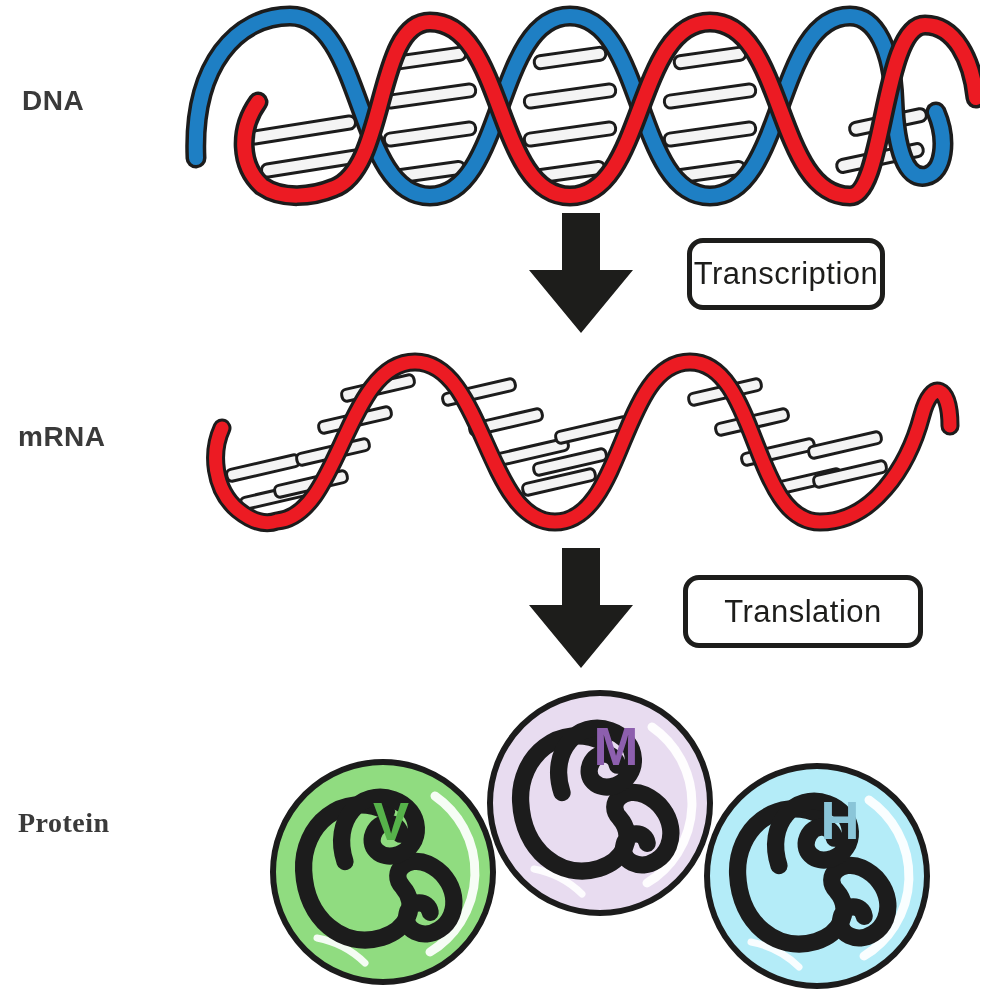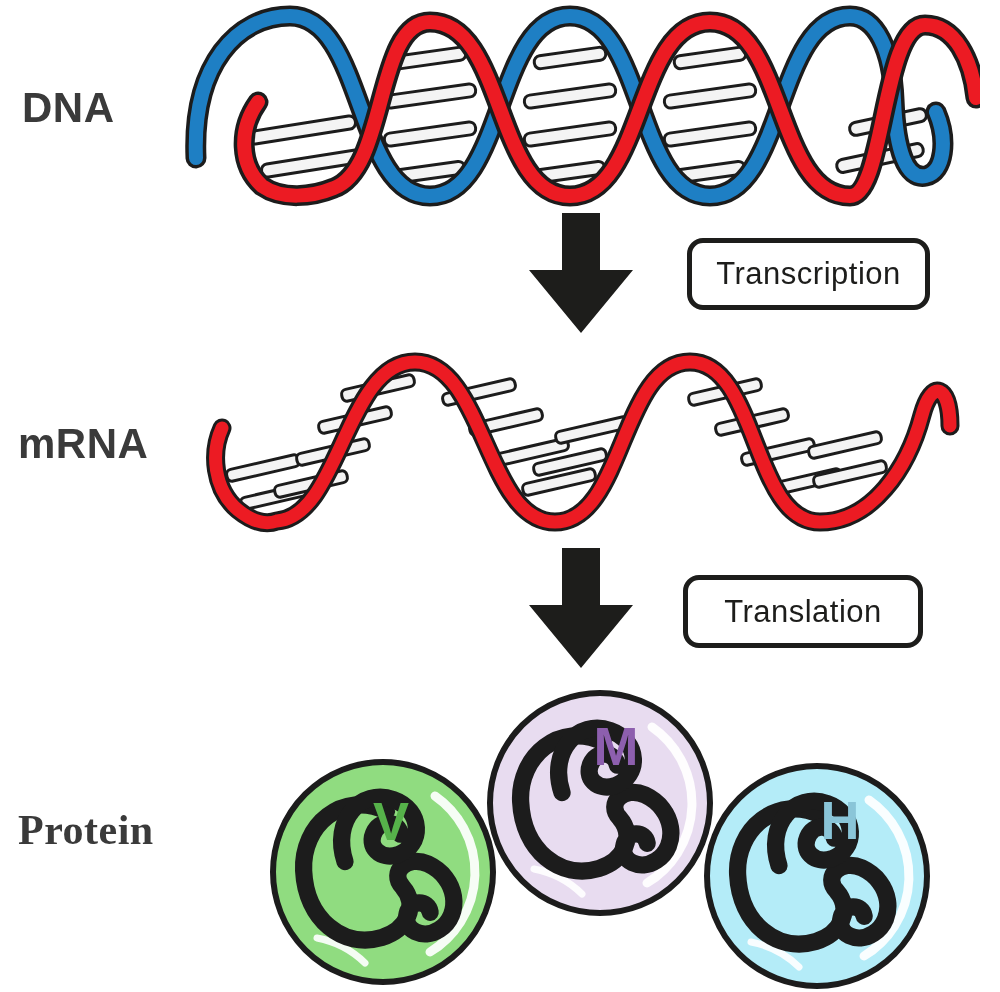--- a/index.html
+++ b/index.html
@@ -1,39 +1,39 @@
 <!DOCTYPE html>
 <html style="--label-text: #3a3a3a; --arrow-black: #1d1d1b; --outline-black: #1c1c1c; --dna-strand-blue: #1e7fc4; --dna-strand-red: #ec1b23; --mrna-strand-red: #ec1b23; --rung-fill: #f4f4f4; --protein-green-circle: #90dc80; --protein-green-knot: #6fc35e; --protein-green-knot-light: #c9eebc; --protein-green-letter: #56b24a; --protein-purple-circle: #e8dcf0; --protein-purple-knot: #a47fc2; --protein-purple-knot-light: #e2d2ee; --protein-purple-letter: #8d5fae; --protein-cyan-circle: #b4ecf8; --protein-cyan-knot: #96d2e4; --protein-cyan-knot-light: #e0f6fc; --protein-cyan-letter: #8ac5d8;"><head>
 <meta charset="utf-8">
 <style>
   html,body{margin:0;padding:0;background:#ffffff;}
   .stage{
     position:relative;width:1000px;height:992px;background:#fff;overflow:hidden;
     font-family:"Liberation Sans", sans-serif;
   }
   .row-label{
-    position:absolute;font-weight:bold;font-size:42px;line-height:1;
+    position:absolute;font-weight:bold;font-size:28px;line-height:1;
     color:var(--label-text,#3a3a3a);letter-spacing:0.5px;
   }
   .lbl-dna{left:22px;top:87px;}
   .lbl-mrna{left:18px;top:423px;}
   .lbl-protein{left:18px;top:809px;font-family:Liberation Serif, serif;}
   .art{position:absolute;}
   .dna-art{left:180px;top:0px;}
   .mrna-art{left:196px;top:340px;}
   .arrow{position:absolute;width:110px;height:122px;}
   .arrow-1{left:526px;top:213px;}
   .arrow-2{left:526px;top:548px;}
   .step-box{
     position:absolute;box-sizing:border-box;background:#fff;
     border:5px solid var(--arrow-black,#1d1d1b);border-radius:16px;
     display:flex;align-items:center;justify-content:center;
     font-size:31px;color:var(--arrow-black,#1d1d1b);letter-spacing:0.5px;
   }
-  .box-1{left:687px;top:238px;width:243px;height:72px;}
+  .box-1{left:687px;top:238px;width:198px;height:72px;}
   .box-2{left:683px;top:575px;width:240px;height:73px;}
   .protein-art{left:260px;top:675px;}
   .protein-letter{
     position:absolute;font-weight:bold;font-size:54px;line-height:1;
     transform:translate(-50%,-50%);
   }
   .letter-v{left:391px;top:821px;color:var(--protein-green-letter,#56b24a);}
   .letter-m{left:616px;top:746px;color:var(--protein-purple-letter,#8d5fae);}
   .letter-h{left:840px;top:820px;color:var(--protein-cyan-letter,#8ac5d8);}
   .knot-dark{fill:none;stroke:var(--outline-black,#1c1c1c);stroke-width:15;stroke-linecap:round;stroke-linejoin:round;}

